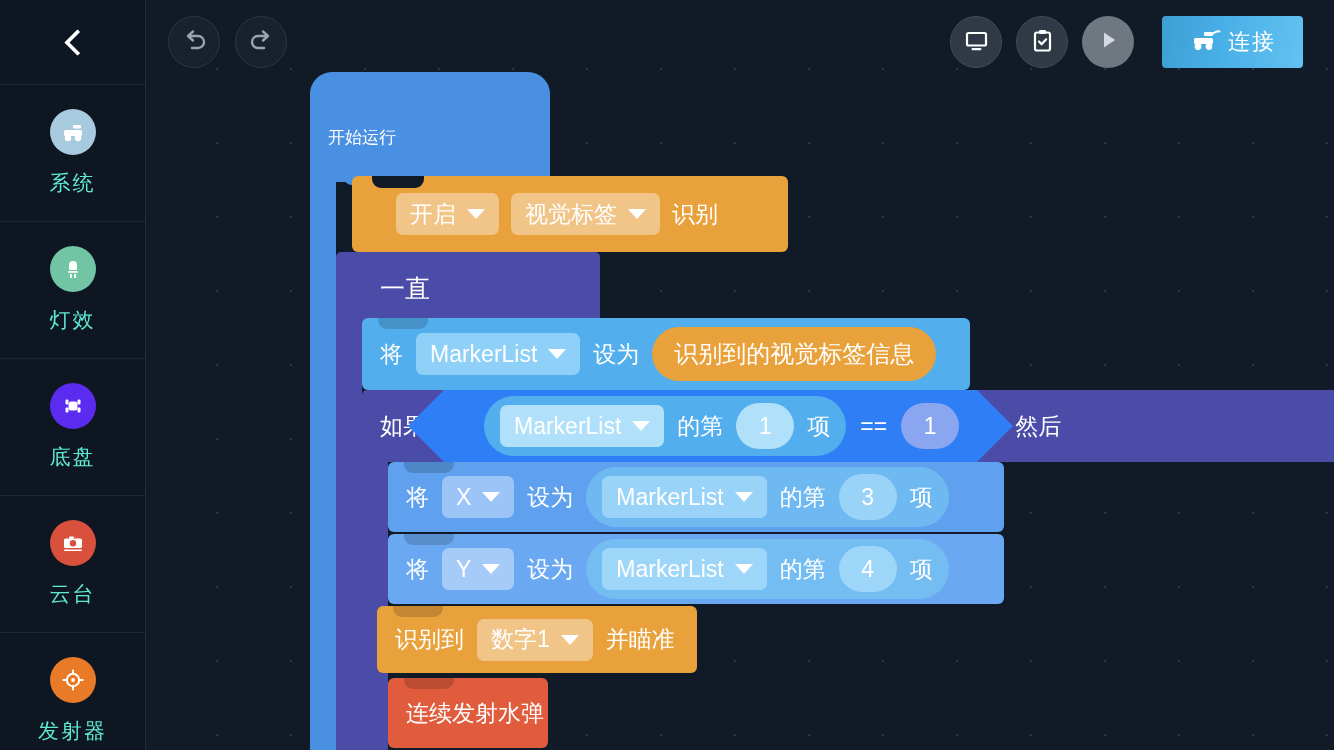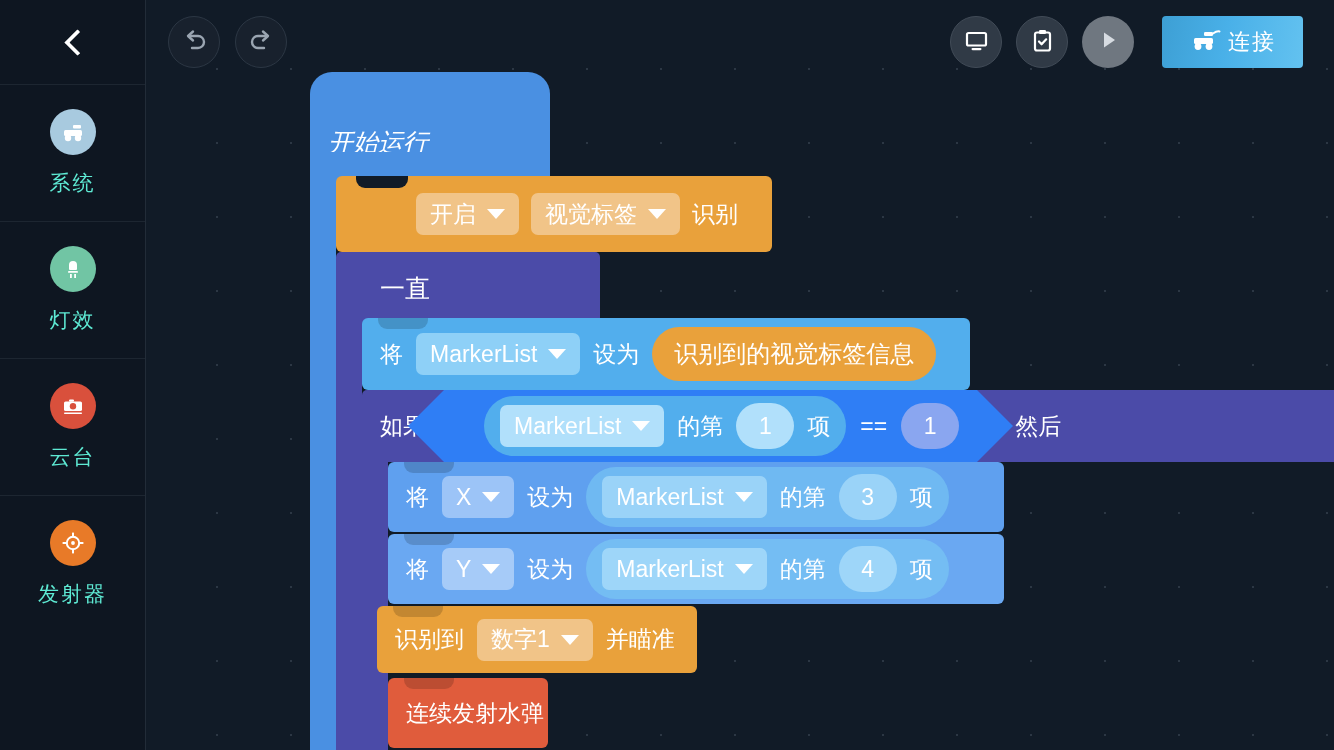--- a/index.html
+++ b/index.html
@@ -112,43 +112,43 @@
 
   
   #script { position: absolute; left: 164px; top: 72px; }
 
   
   #hat-start {
     position: absolute; left: 0; top: 0; width: 240px; height: 100px;
     background: #4a90e2;
     border-radius: 22px 22px 0 0;
   }
-  #hat-start .hat-label { position: absolute; left: 18px; top: 54px; font-size: 25px; font-style: italic; }
+  #hat-start .hat-label { position: absolute; left: 18px; top: 54px; font-size: 17px; }
   #hat-body {
     position: absolute; left: 0; top: 80px; width: 240px; height: 30px;
     background: #4a90e2;
   }
   
   #hat-notch {
     position: absolute; left: 34px; top: 100px; width: 56px; height: 13px;
     background: #4a90e2; border-radius: 0 0 8px 8px;
   }
   
   #spine-blue {
     position: absolute; left: 0; top: 98px; width: 26px; height: 580px;
     background: #4a90e2;
   }
 
   
   #blk-enable {
-    position: absolute; left: 26px; top: 104px;
+    position: absolute; left: 42px; top: 104px;
     width: 436px; height: 76px;
     background: #e9a13b;
     border-radius: 6px;
-    display: flex; align-items: center; padding-left: 80px; gap: 12px;
+    display: flex; align-items: center; padding-left: 44px; gap: 12px;
   }
   #blk-enable .dd { background: #f2c versus; }
   .dd-orange { background: #f1c488; }
   
   #blk-enable:before {
     content: ""; position: absolute; left: 20px; top: -0px; width: 52px; height: 12px;
     background: #111b27; border-radius: 0 0 9px 9px;
   }
   #blk-enable:after {
     content: ""; position: absolute; left: 20px; top: 76px; width: 52px; height: 12px;
@@ -248,20 +248,32 @@
       <svg width="26" height="26" viewBox="0 0 26 26">
         <path d="M9 13V9a4 4 0 0 1 8 0v4a1 1 0 0 1-1 1H10a1 1 0 0 1-1-1z" fill="#fff"></path>
         <rect x="8" y="15" width="10" height="1.8" rx="0.9" fill="#fff"></rect>
         <rect x="10" y="18" width="1.8" height="4" fill="#fff"></rect>
         <rect x="14.2" y="18" width="1.8" height="4" fill="#fff"></rect>
       </svg>
     </span>
     <span class="side-label">灯效</span>
   </div>
 
+  <div class="side-item">
+    <span class="side-icon" style="background:#5b2bf0">
+      <svg width="26" height="26" viewBox="0 0 26 26">
+        <rect x="8.5" y="8.5" width="9" height="9" rx="2.5" fill="#fff"></rect>
+        <rect x="5.5" y="6.5" width="3" height="5" rx="1" fill="#fff"></rect>
+        <rect x="17.5" y="6.5" width="3" height="5" rx="1" fill="#fff"></rect>
+        <rect x="5.5" y="14.5" width="3" height="5" rx="1" fill="#fff"></rect>
+        <rect x="17.5" y="14.5" width="3" height="5" rx="1" fill="#fff"></rect>
+      </svg>
+    </span>
+    <span class="side-label">底盘</span>
+  </div>
 
   <div class="side-item">
     <span class="side-icon" style="background:#d9503c">
       <svg width="26" height="26" viewBox="0 0 26 26">
         <rect x="4" y="8.5" width="18" height="9.5" rx="1.6" fill="#fff"></rect>
         <circle cx="13" cy="13.2" r="3.2" fill="#d9503c"></circle>
         <rect x="9" y="6.4" width="5" height="2.4" rx="1" fill="#fff"></rect>
         <rect x="4" y="19.4" width="18" height="1.5" rx="0.7" fill="#fff"></rect>
       </svg>
     </span>

